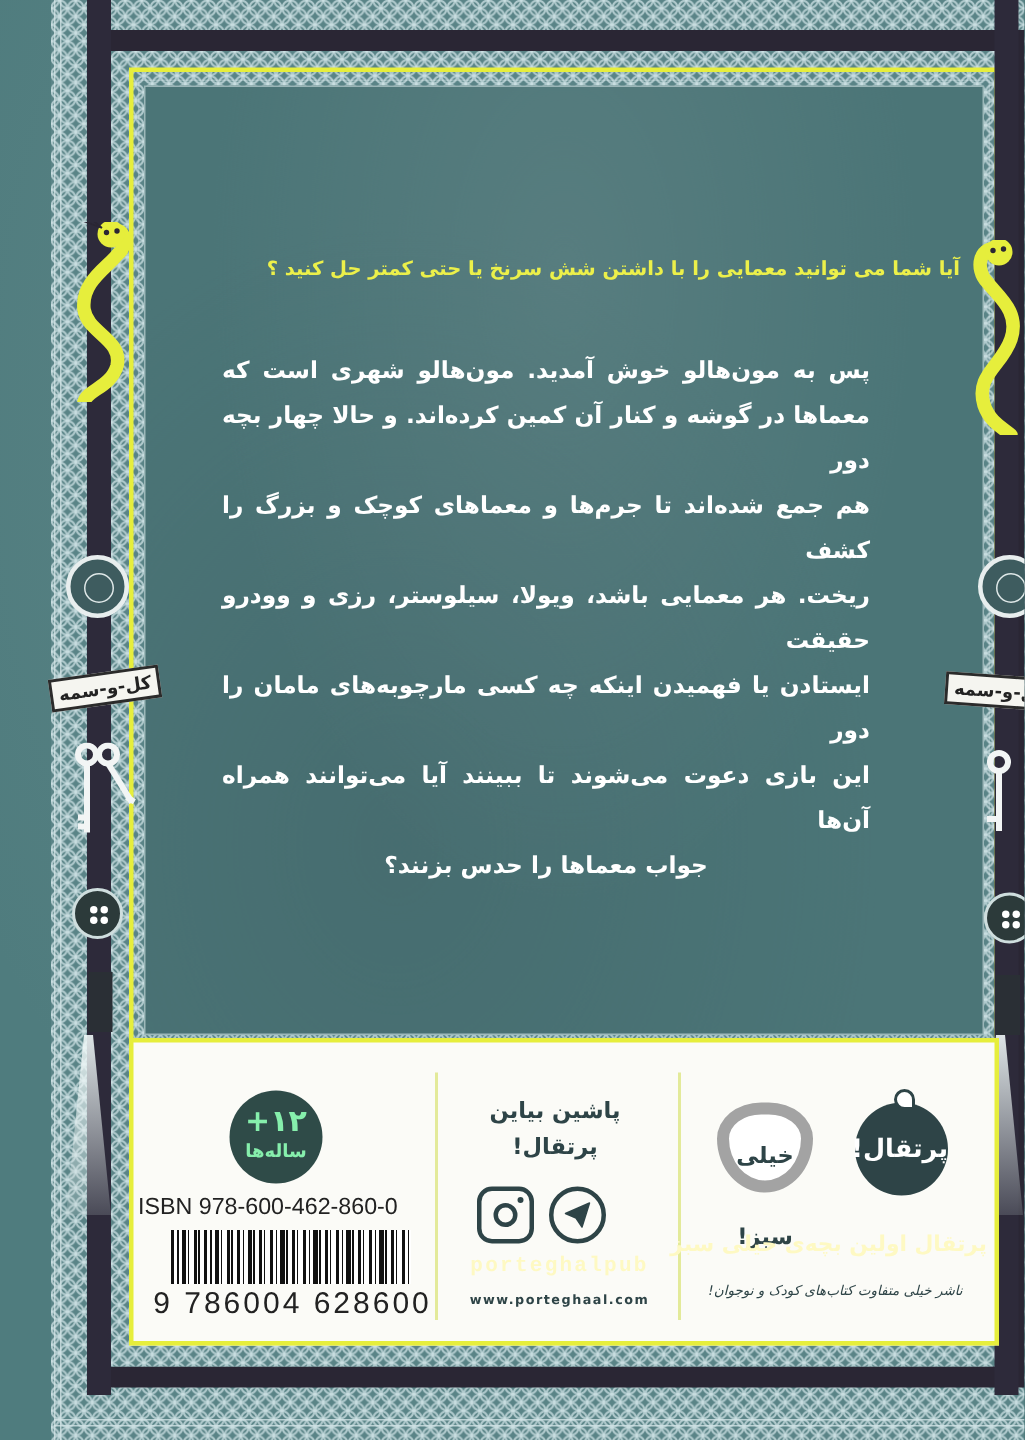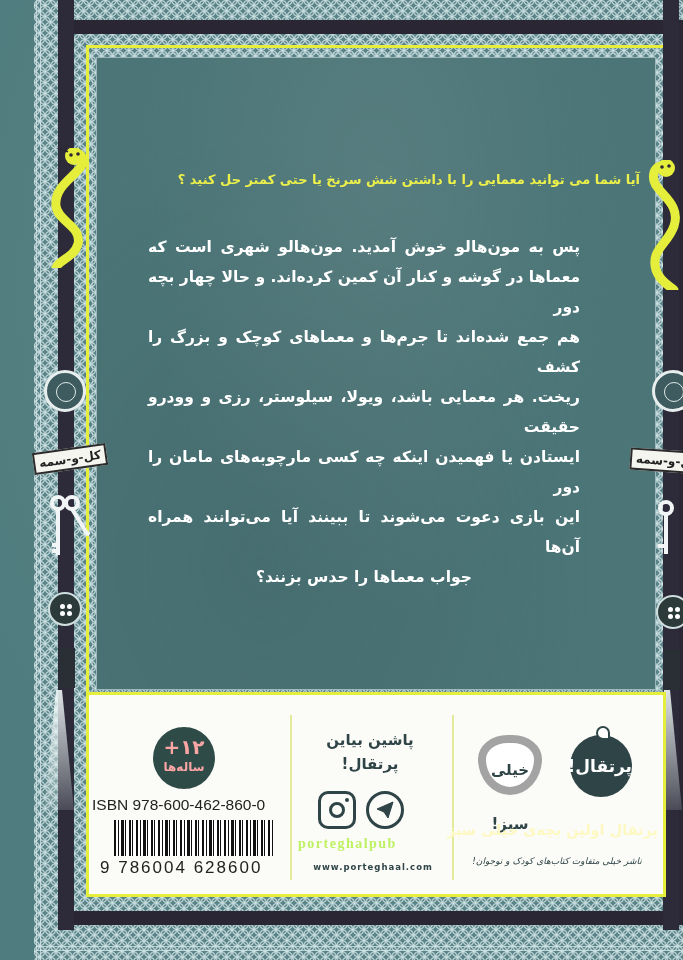--- a/index.html
+++ b/index.html
@@ -110,40 +110,40 @@
   .info-band {
     position: absolute; left: 86px; top: 692px; width: 580px; height: 205px;
     background: #fbfbf7; border: 3px solid #e6ee3c;
   }
   .col-sep {
     position: absolute; width: 2px; background: #e3ea9a;
   }
 
   .age-badge {
     position: absolute; left: 153px; top: 727px; width: 62px; height: 62px;
-    border-radius: 50%; background: #2f4b48; color: #fca5a5; text-align: center;
+    border-radius: 50%; background: #2f4b48; color: #86efac; text-align: center;
   }
   .age-badge .num { display: block; font-size: 20px; font-weight: bold; line-height: 24px; margin-top: 8px; }
   .age-badge .lbl { display: block; font-size: 12px; font-weight: bold; line-height: 16px; direction: rtl; }
 
   .isbn {
     position: absolute; left: 92px; top: 796px; width: 200px;
     font-family: "Liberation Sans", sans-serif; font-size: 15.5px; color: #222;
     white-space: nowrap;
   }
   .barcode {
     position: absolute; left: 114px; top: 820px; width: 160px; height: 36px;
     background: repeating-linear-gradient(90deg,
       #111 0 2px, #fff 2px 4px, #111 4px 5px, #fff 5px 7px, #111 7px 10px, #fff 10px 11px,
       #111 11px 12px, #fff 12px 15px, #111 15px 17px, #fff 17px 18px, #111 18px 19px, #fff 19px 22px);
   }
   .barcode-digits {
     position: absolute; left: 100px; top: 858px; width: 190px;
-    font-family: "Liberation Sans", sans-serif; font-size: 17px; color: #222;
-    letter-spacing: 2px; white-space: nowrap;
+    font-family: "Liberation Sans", sans-serif; font-size: 20px; color: #222;
+    letter-spacing: 2px; white-space: nowrap; text-align: center;
   }
 
   .follow-text {
     position: absolute; left: 300px; top: 728px; width: 140px;
     direction: rtl; text-align: center; color: #2e4447; font-weight: bold;
     font-size: 15px; line-height: 24px;
   }
   .social-icon {
     position: absolute; width: 38px; height: 38px; border: 3px solid #2e4447;
   }
@@ -153,23 +153,23 @@
     border: 3px solid #2e4447; border-radius: 50%; box-sizing: border-box;
   }
   .social-icon.instagram::after {
     content: ""; position: absolute; right: 4px; top: 4px; width: 4px; height: 4px;
     background: #2e4447; border-radius: 50%;
   }
   .social-icon.telegram { left: 366px; top: 791px; border-radius: 50%; }
   .social-icon.telegram svg { position: absolute; left: 6px; top: 6px; }
 
   .handle {
-    position: absolute; left: 298px; top: 836px; width: 150px; text-align: left;
-    font-family: Liberation Serif, serif; font-weight: bold; font-size: 14px;
-    color: #bef264; letter-spacing: 1.5px;
+    position: absolute; left: 298px; top: 836px; width: 150px; text-align: center;
+    font-family: Liberation Mono, monospace; font-weight: bold; font-size: 14px;
+    color: #fef9c3; letter-spacing: 1.5px;
   }
   .website {
     position: absolute; left: 298px; top: 862px; width: 150px; text-align: center;
     font-family: "DejaVu Sans", sans-serif; font-weight: bold; font-size: 8.5px;
     color: #2e4447; letter-spacing: 1px;
   }
 
   .logo-porteghal {
     position: absolute; left: 570px; top: 735px; width: 62px; height: 62px;
     border-radius: 50%; background: #2e4447; color: #fff; text-align: center;

